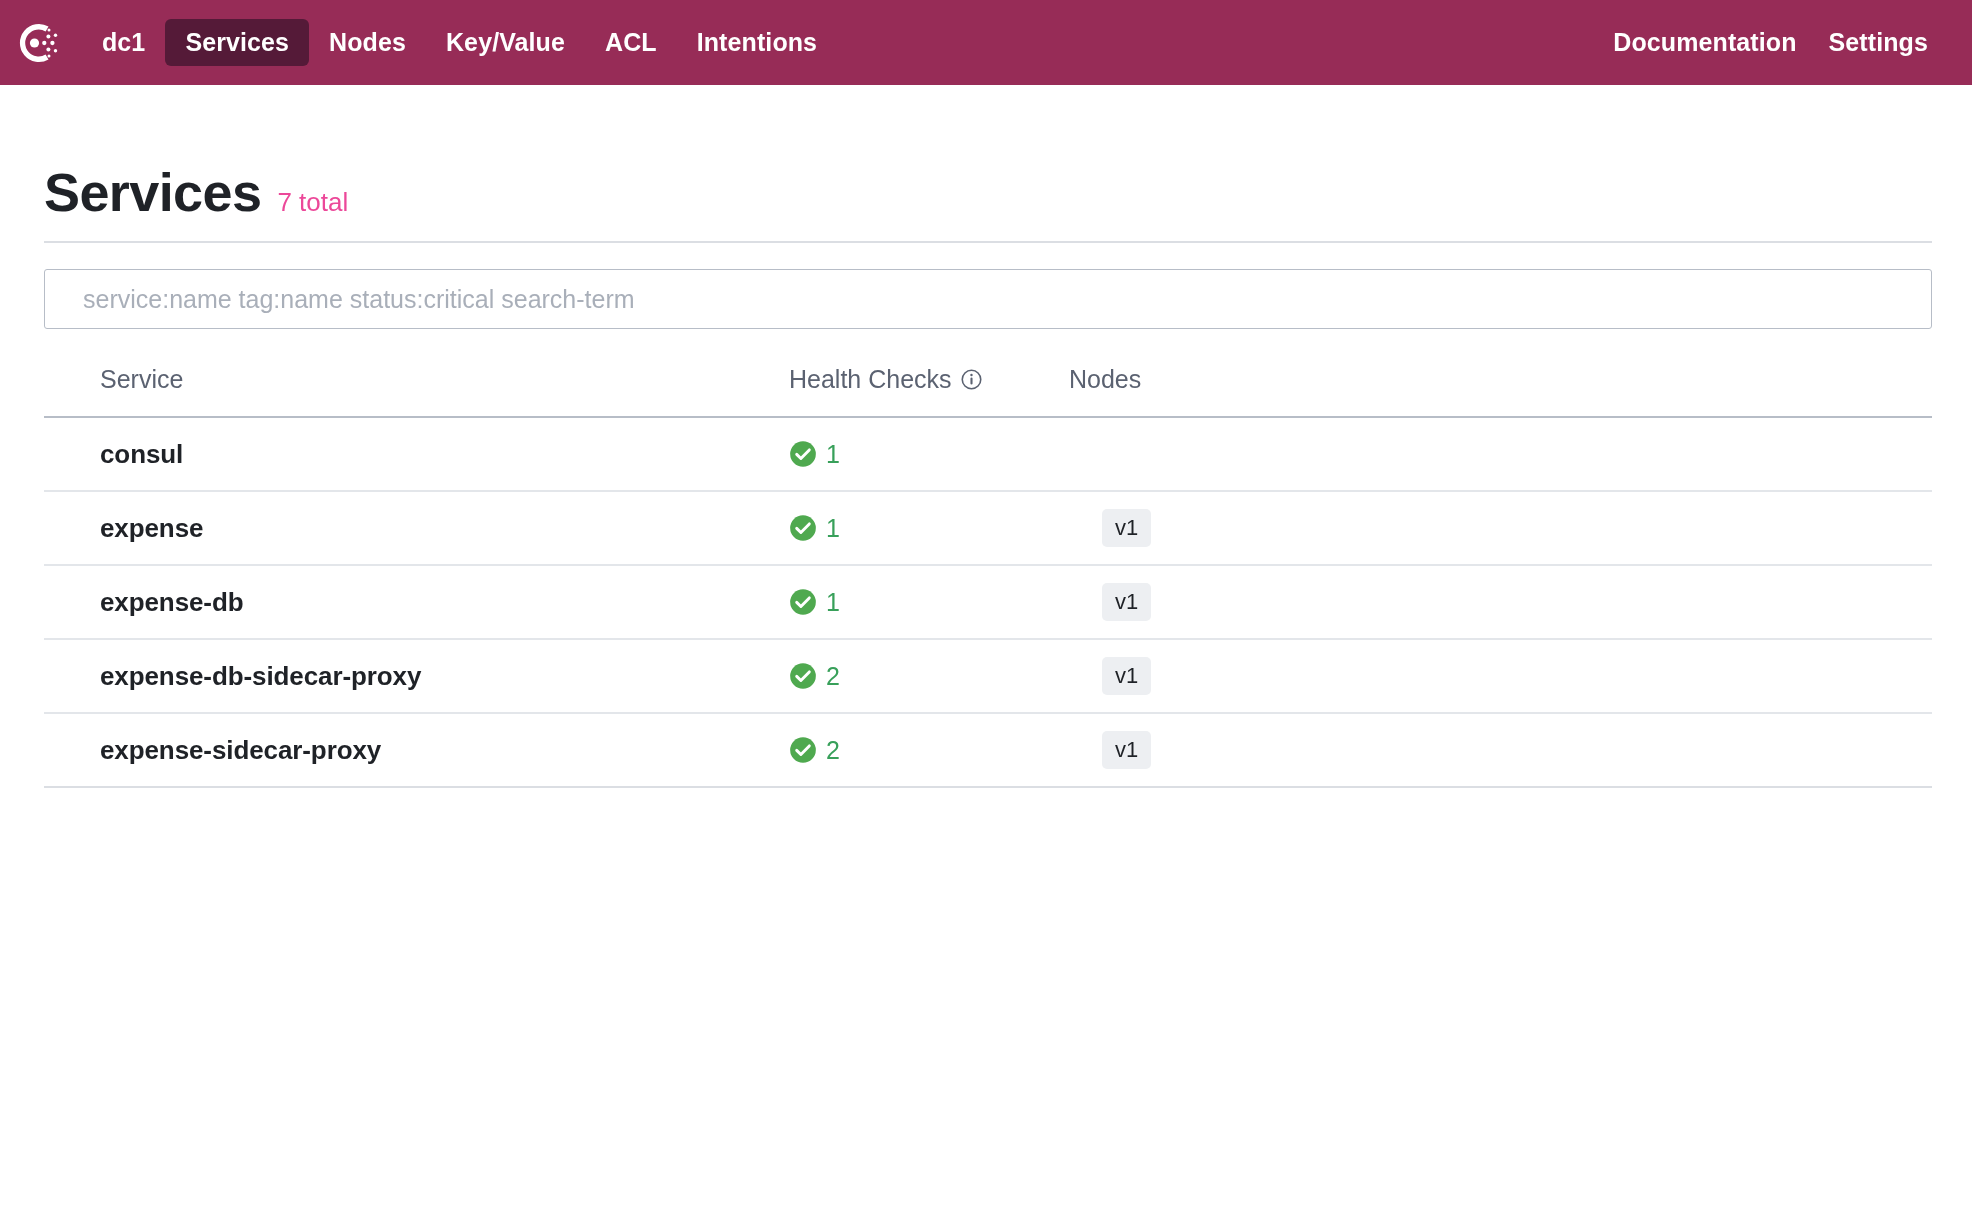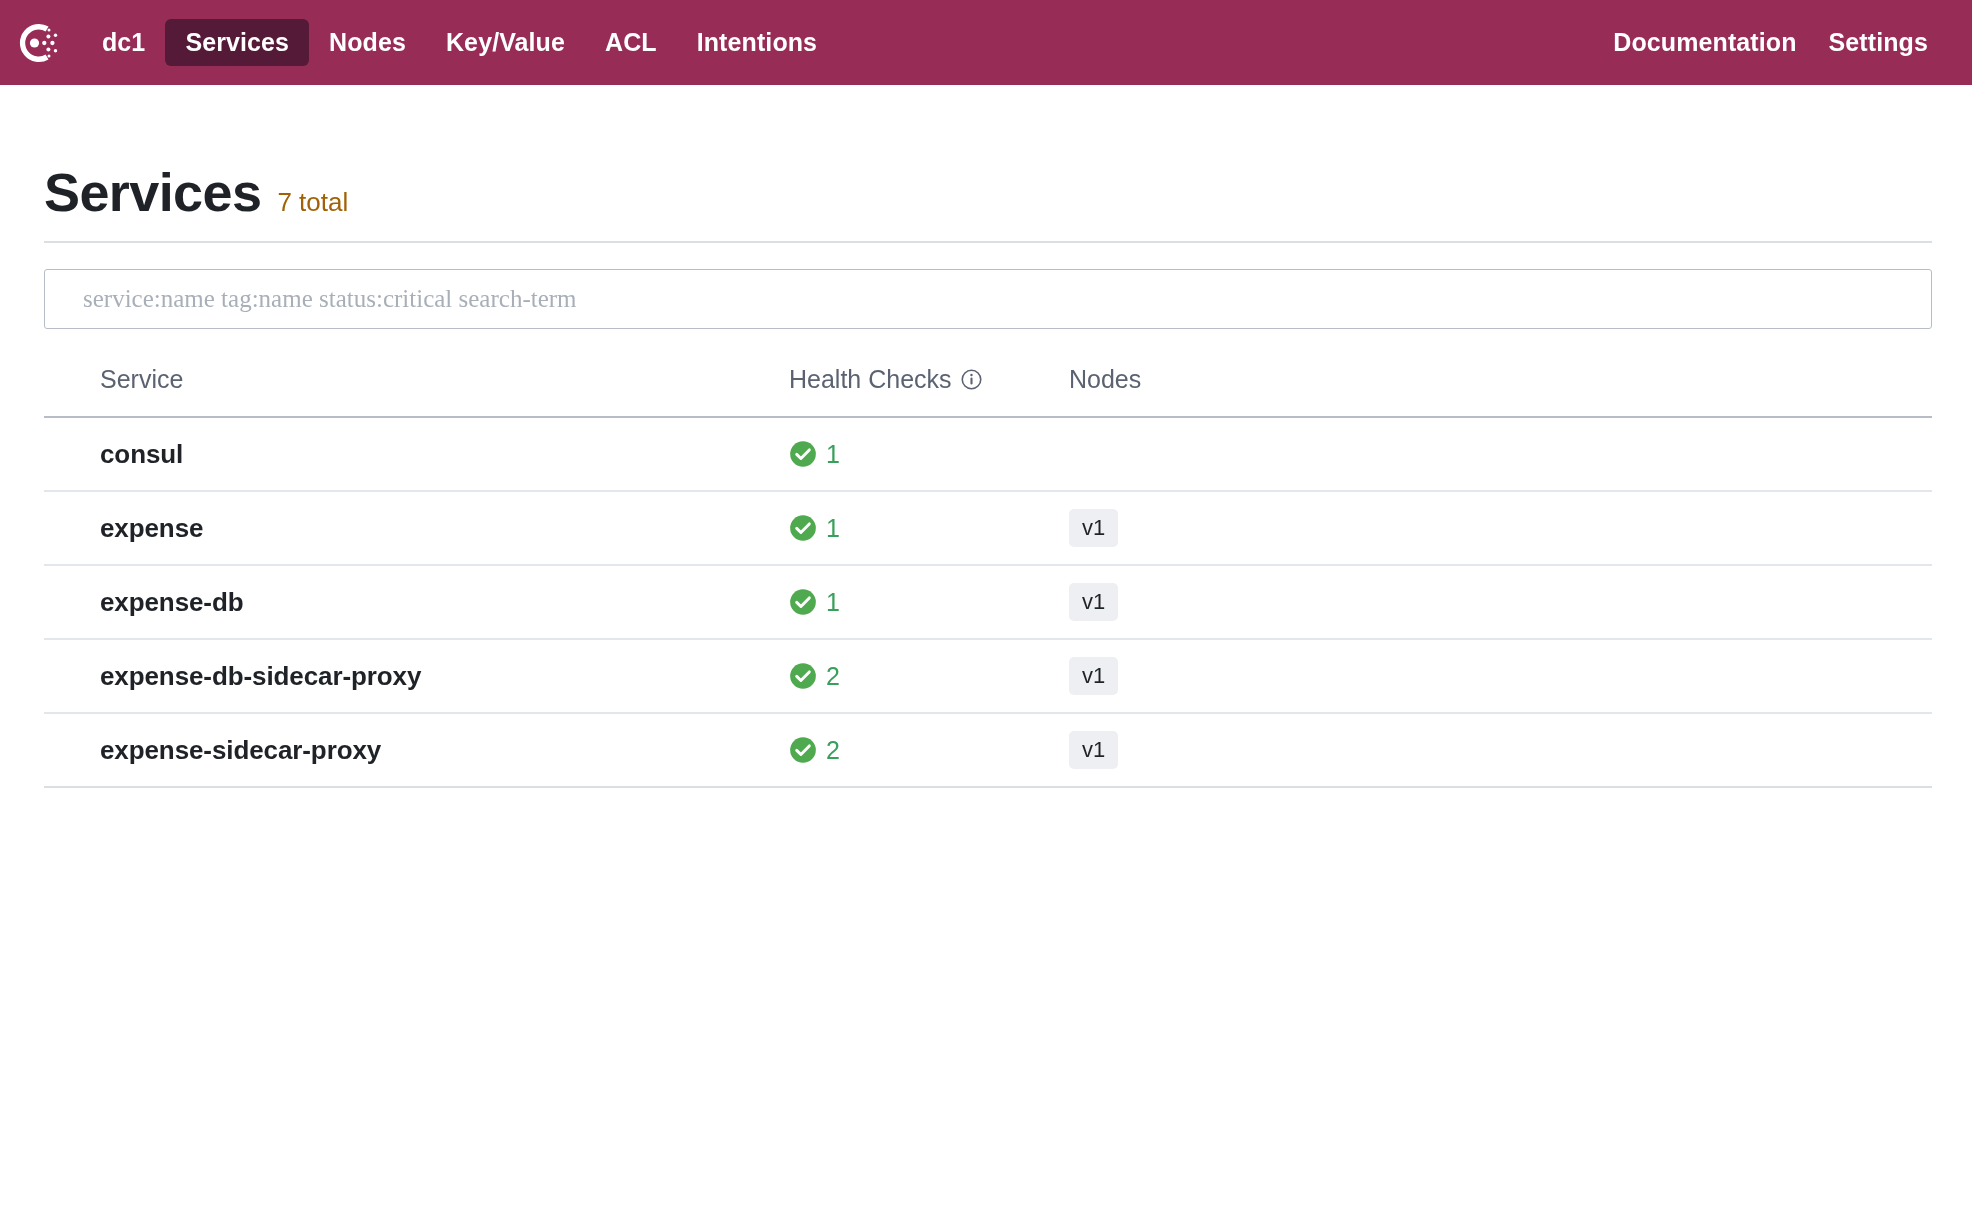--- a/index.html
+++ b/index.html
@@ -68,34 +68,34 @@
   .page-title {
     font-size: 54px;
     font-weight: 700;
     color: #1F2227;
     letter-spacing: -0.6px;
     line-height: 1;
     margin: 0;
   }
   .page-total {
     font-size: 26px;
-    color: #a16207;
+    color: #ec4899;
     margin-left: 16px;
     line-height: 1;
     margin-top: 13px;
   }
 
   .search-wrap { padding-top: 26px; }
   .search-input {
     width: 100%;
     height: 60px;
     border: 1px solid #B7BDC7;
     border-radius: 3px;
     font-size: 25px;
-    font-family: Liberation Serif, serif;
+    font-family: Liberation Sans, sans-serif;
     color: #1F2227;
     padding: 0 0 0 38px;
     outline: none;
     background: #fff;
     caret-color: #000;
   }
   .search-input::placeholder { color: #A9AFB9; }
 
   
   .tbl {
@@ -147,20 +147,21 @@
   .health-count { font-size: 25px; color: #38A05A; line-height: 1; }
 
   .tag {
     display: inline-block;
     background: #EDEFF2;
     color: #1F2227;
     font-size: 22px;
     border-radius: 5px;
     padding: 7px 13px;
     line-height: 1.1;
+    margin-left: 33px;
   }
 </style>
 </head>
 <body>
 
 <div class="navbar">
   <div class="nav-left">
 
     <svg class="logo" viewBox="0 0 48 48">
       <path d="M34.5 7.6 A19 19 0 1 0 34.5 40.4 L31.6 35.6 A13.5 13.5 0 1 1 31.6 12.4 Z" fill="#ffffff"></path>

